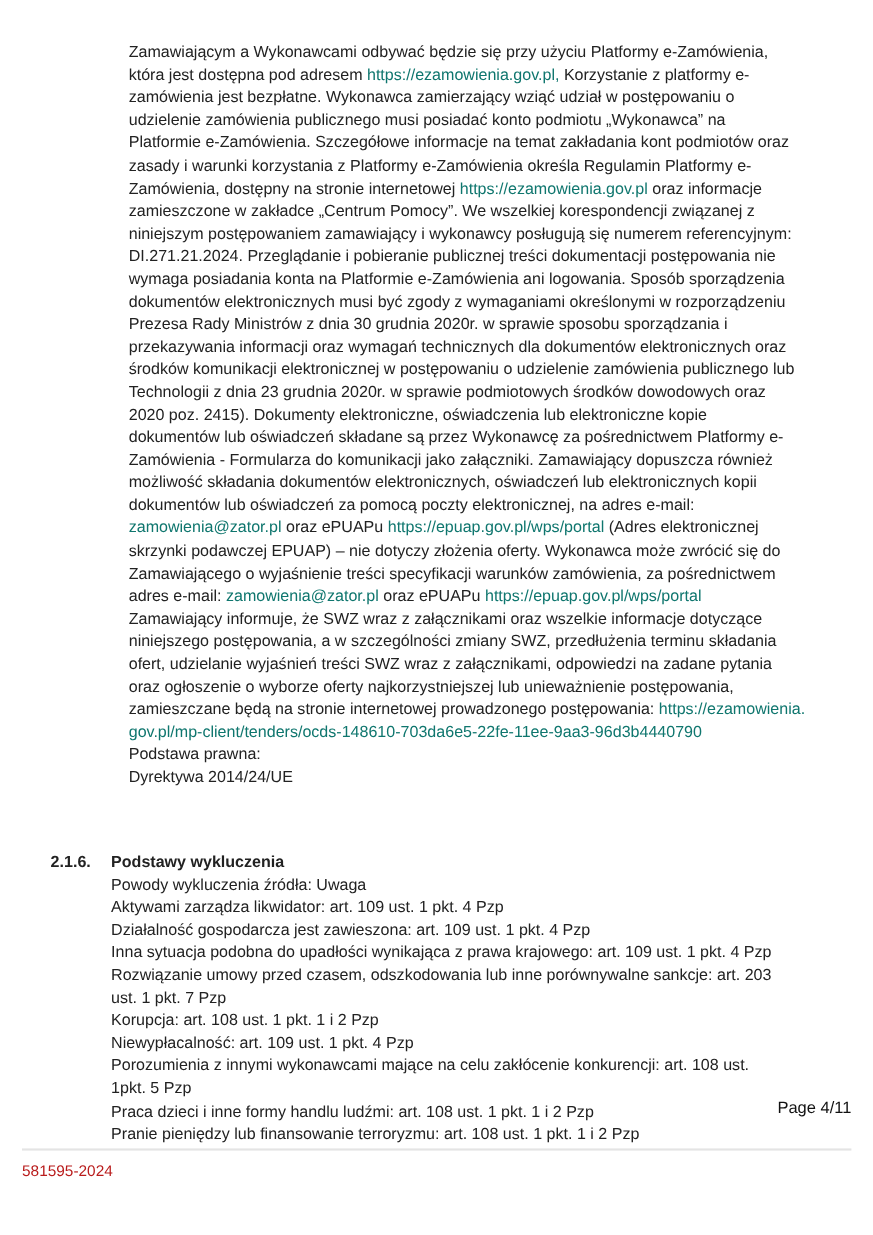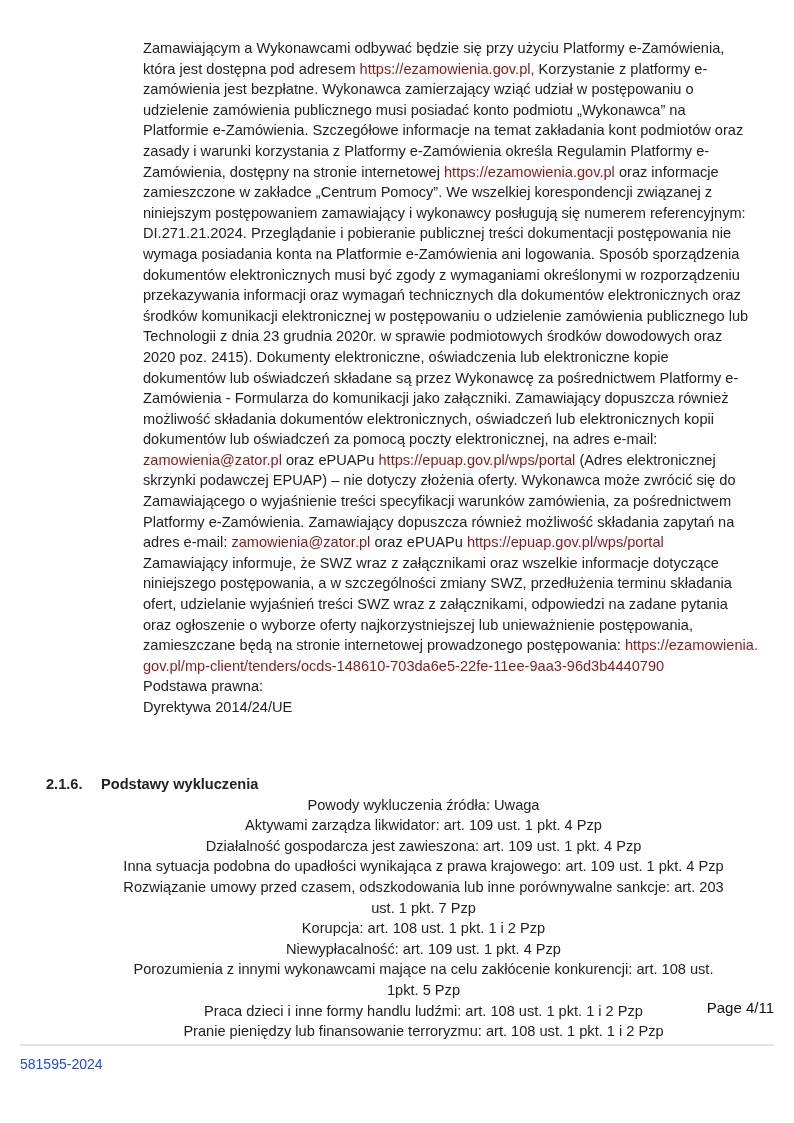--- a/index.html
+++ b/index.html
@@ -1,57 +1,57 @@
 <!DOCTYPE html>
 <html><head>
 <meta charset="utf-8">
 <style>
   html, body { margin:0; padding:0; background:#ffffff; }
   body { width:794px; height:1123px; position:relative; overflow:hidden;
          font-family:"Liberation Sans", sans-serif; color:#222222; }
   .content { position:absolute; left:117px; top:38px; width:640px;
-             font-size:14.6px; line-height:20.6px;margin-left:26px; }
-  .link { color:#7f1d1d; text-decoration:none;text-align:right; }
+             font-size:14.6px; line-height:20.6px; }
+  .link { color:#0f766e; text-decoration:none;text-align:right; }
   .line { display:block; white-space:nowrap; }
   .section { position:absolute; left:46px; top:774px; width:700px; font-size:14.6px; line-height:20.6px; }
   .sec-head { display:flex; font-weight:bold; }
   .sec-num { width:55px; }
-  .sec-body { margin-left:55px;text-align:center; }
+  .sec-body { margin-left:55px; }
   .footer-rule { position:absolute; left:20px; right:20px; top:1044px; height:2px; background:#e4e4e4; }
-  .footer-left { position:absolute; left:20px; top:1056px; font-size:14px; color:#1d4ed8; }
+  .footer-left { position:absolute; left:20px; top:1056px; font-size:14px; color:#b91c1c; }
   .footer-right { position:absolute; right:20px; top:999px; font-size:15px; color:#111; }
 </style>
 </head>
 <body>
 
 <div class="content" id="body">
     <span class="line"><span>Zamawiającym a Wykonawcami odbywać będzie się przy użyciu Platformy e-Zamówienia,</span></span>
     <span class="line"><span>która jest dostępna pod adresem </span><a class="link">https://ezamowienia.gov.pl,</a><span> Korzystanie z platformy e-</span></span>
     <span class="line"><span>zamówienia jest bezpłatne. Wykonawca zamierzający wziąć udział w postępowaniu o</span></span>
     <span class="line"><span>udzielenie zamówienia publicznego musi posiadać konto podmiotu „Wykonawca” na</span></span>
     <span class="line"><span>Platformie e-Zamówienia. Szczegółowe informacje na temat zakładania kont podmiotów oraz</span></span>
     <span class="line"><span>zasady i warunki korzystania z Platformy e-Zamówienia określa Regulamin Platformy e-</span></span>
     <span class="line"><span>Zamówienia, dostępny na stronie internetowej </span><a class="link">https://ezamowienia.gov.pl</a><span> oraz informacje</span></span>
     <span class="line"><span>zamieszczone w zakładce „Centrum Pomocy”. We wszelkiej korespondencji związanej z</span></span>
     <span class="line"><span>niniejszym postępowaniem zamawiający i wykonawcy posługują się numerem referencyjnym:</span></span>
     <span class="line"><span>DI.271.21.2024. Przeglądanie i pobieranie publicznej treści dokumentacji postępowania nie</span></span>
     <span class="line"><span>wymaga posiadania konta na Platformie e-Zamówienia ani logowania. Sposób sporządzenia</span></span>
     <span class="line"><span>dokumentów elektronicznych musi być zgody z wymaganiami określonymi w rozporządzeniu</span></span>
+    <span class="line"><span>Prezesa Rady Ministrów z dnia 30 grudnia 2020r. w sprawie sposobu sporządzania i</span></span>
     <span class="line"><span>przekazywania informacji oraz wymagań technicznych dla dokumentów elektronicznych oraz</span></span>
     <span class="line"><span>środków komunikacji elektronicznej w postępowaniu o udzielenie zamówienia publicznego lub</span></span>
     <span class="line"><span>Technologii z dnia 23 grudnia 2020r. w sprawie podmiotowych środków dowodowych oraz</span></span>
     <span class="line"><span>2020 poz. 2415). Dokumenty elektroniczne, oświadczenia lub elektroniczne kopie</span></span>
     <span class="line"><span>dokumentów lub oświadczeń składane są przez Wykonawcę za pośrednictwem Platformy e-</span></span>
     <span class="line"><span>Zamówienia - Formularza do komunikacji jako załączniki. Zamawiający dopuszcza również</span></span>
     <span class="line"><span>możliwość składania dokumentów elektronicznych, oświadczeń lub elektronicznych kopii</span></span>
     <span class="line"><span>dokumentów lub oświadczeń za pomocą poczty elektronicznej, na adres e-mail:</span></span>
     <span class="line"><a class="link">zamowienia@zator.pl</a><span> oraz ePUAPu </span><a class="link">https://epuap.gov.pl/wps/portal</a><span> (Adres elektronicznej</span></span>
     <span class="line"><span>skrzynki podawczej EPUAP) – nie dotyczy złożenia oferty. Wykonawca może zwrócić się do</span></span>
     <span class="line"><span>Zamawiającego o wyjaśnienie treści specyfikacji warunków zamówienia, za pośrednictwem</span></span>
-    <span class="line"><span>Platformy e-Zamówienia. Zamawiający dopuszcza również możliwość składania zapytań na</span></span>
     <span class="line"><span>adres e-mail: </span><a class="link">zamowienia@zator.pl</a><span> oraz ePUAPu </span><a class="link">https://epuap.gov.pl/wps/portal</a></span>
     <span class="line"><span>Zamawiający informuje, że SWZ wraz z załącznikami oraz wszelkie informacje dotyczące</span></span>
     <span class="line"><span>niniejszego postępowania, a w szczególności zmiany SWZ, przedłużenia terminu składania</span></span>
     <span class="line"><span>ofert, udzielanie wyjaśnień treści SWZ wraz z załącznikami, odpowiedzi na zadane pytania</span></span>
     <span class="line"><span>oraz ogłoszenie o wyborze oferty najkorzystniejszej lub unieważnienie postępowania,</span></span>
     <span class="line"><span>zamieszczane będą na stronie internetowej prowadzonego postępowania: </span><a class="link">https://ezamowienia.</a></span>
     <span class="line"><a class="link">gov.pl/mp-client/tenders/ocds-148610-703da6e5-22fe-11ee-9aa3-96d3b4440790</a></span>
     <span class="line"><span>Podstawa prawna:</span></span>
     <span class="line"><span>Dyrektywa 2014/24/UE</span></span>
   </div>

